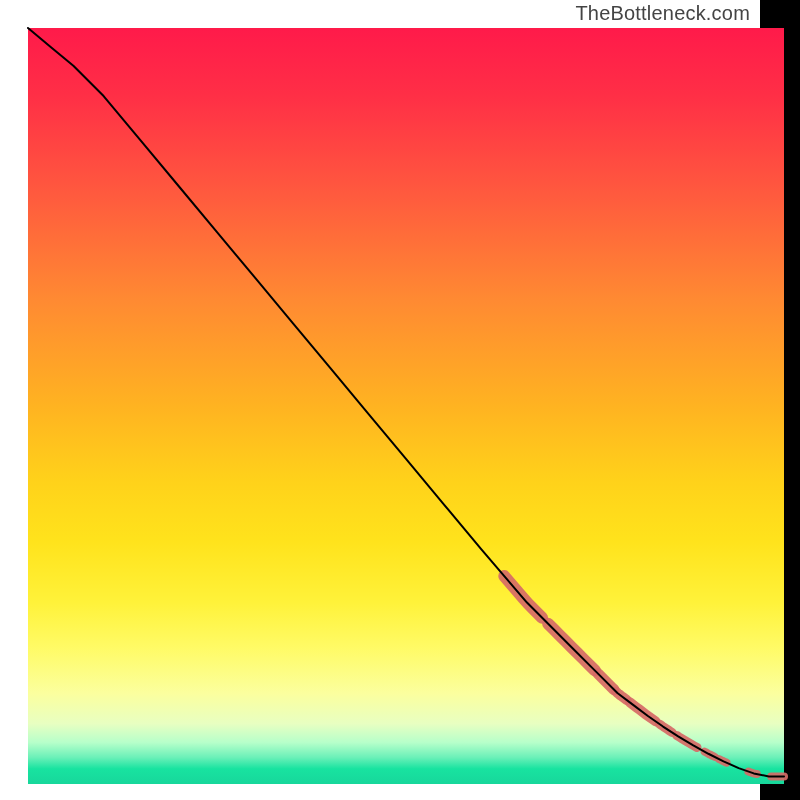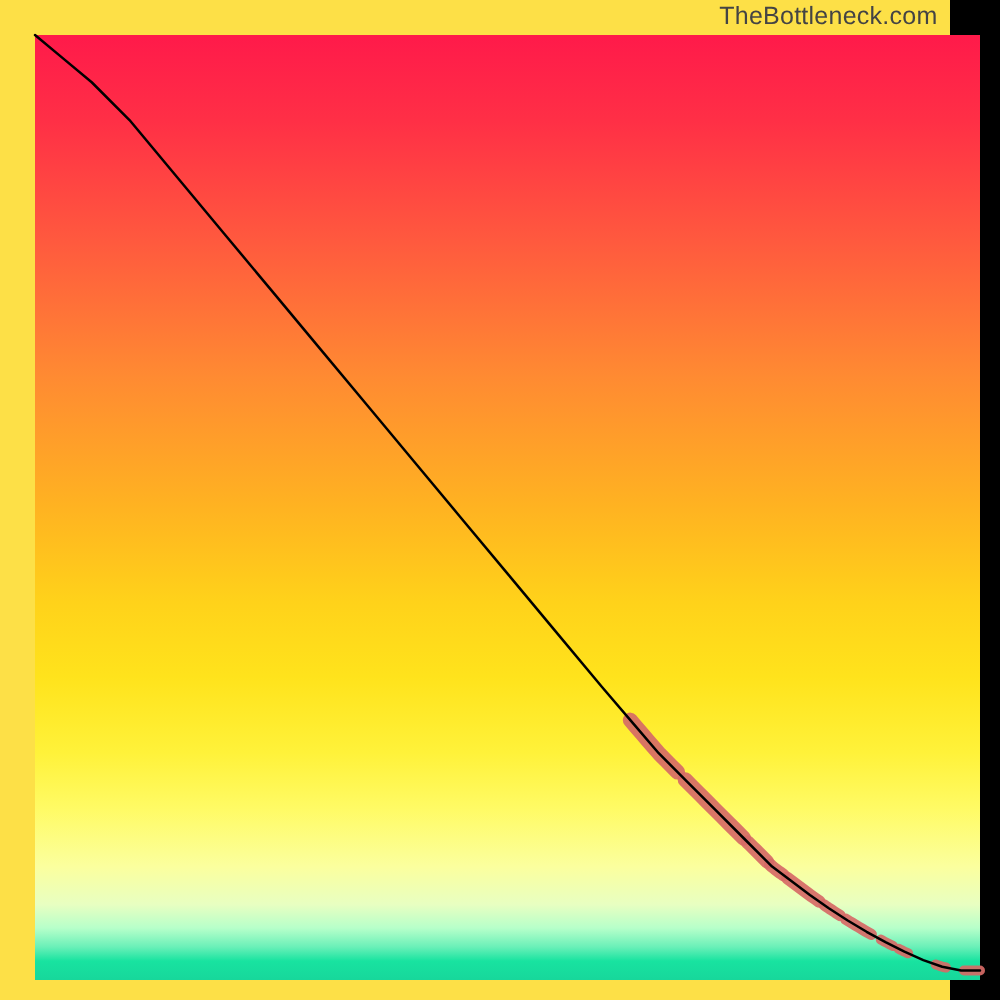--- a/index.html
+++ b/index.html
@@ -8,21 +8,21 @@
     width: 800px;
     height: 800px;
     overflow: hidden;
     background: #000;
     font-family: Arial, Helvetica, sans-serif;
   }
   .frame {
     position: relative;
     width: 760px;
     height: 800px;
-    background: #fde047;
+    background: #ffffff;
   }
   .watermark {
     position: absolute;
     top: 2px;
     right: 10px;
     color: #444;
     font-size: 20px;
     font-weight: 500;
     letter-spacing: 0.2px;
     user-select: none;

